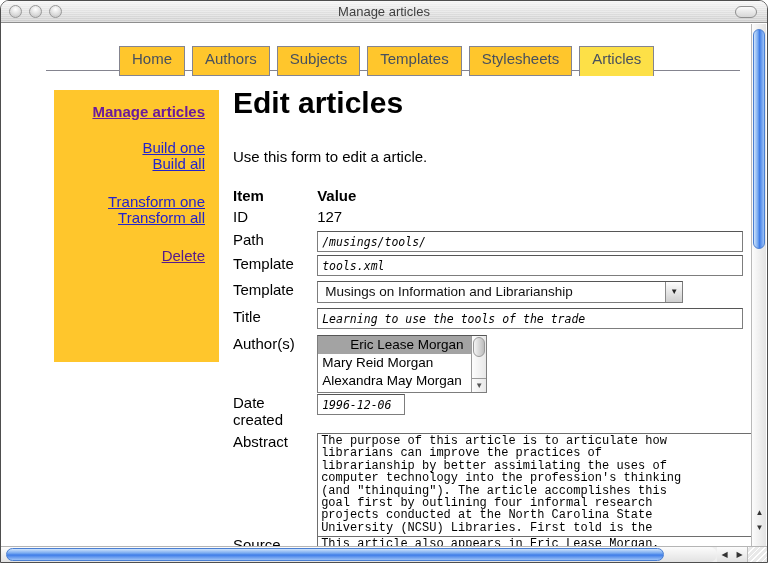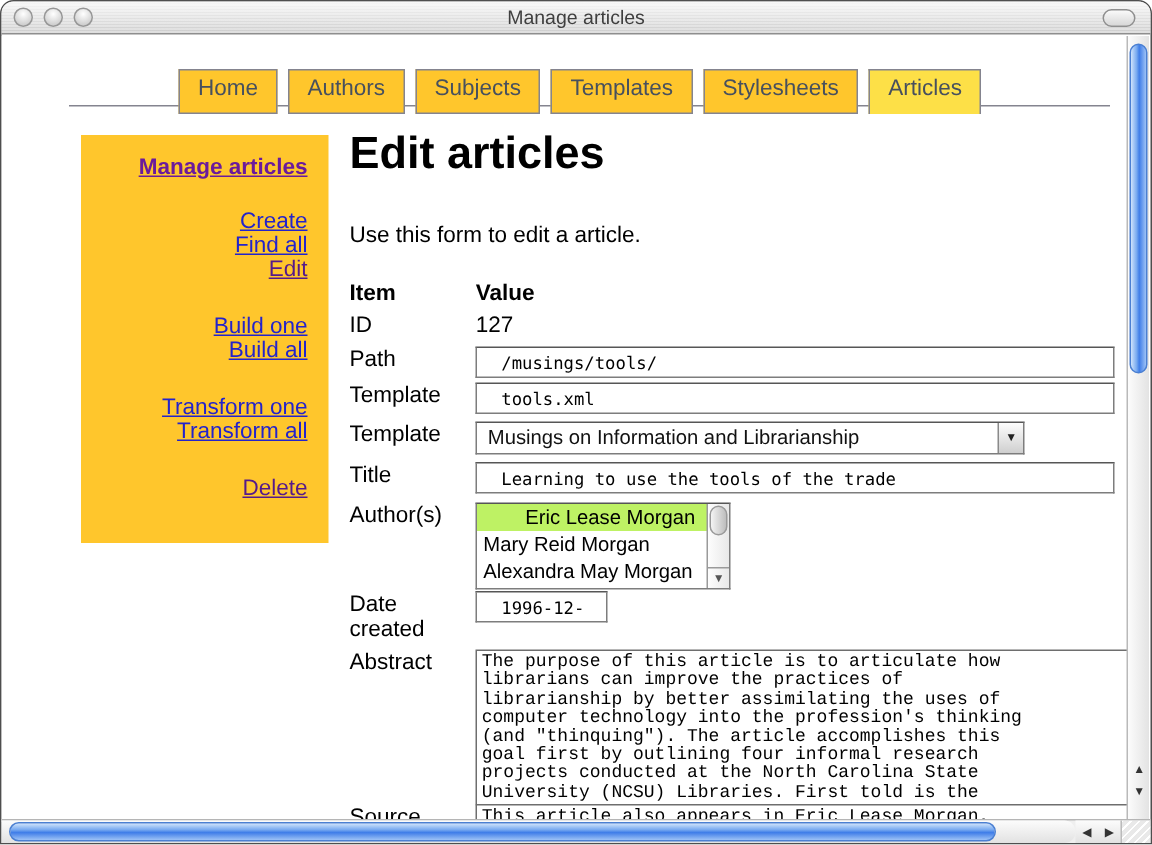--- a/index.html
+++ b/index.html
@@ -68,21 +68,21 @@
   .intro { position:absolute; top:124px; left:232px; font-size:15px; color:#000; }
 
   .row { position:absolute; left:232px; width:512px; font-size:15px; color:#000; }
   .lbl { display:inline-block; width:80px; vertical-align:top; line-height:17px; }
   .fld { display:inline-block; width:426px; vertical-align:top; }
   .hdr { font-weight:bold; }
 
   input.text {
     width:426px; height:21px; border:1px solid #7d7d7d; border-top-color:#565656;
     background:#fff; font-family:"DejaVu Sans Mono", monospace; font-size:11.5px;
-    padding:2px 16px; color:#000; border-radius:0;
+    padding:2px 4px; color:#000; border-radius:0;font-style:italic;
   }
   input.text.short { width:88px; }
 
   
   .select {
     position:relative; width:366px; height:22px; border:1px solid #7d7d7d; border-top-color:#565656;
     background:#fff; font-size:13.5px; line-height:20px; padding-left:7px; color:#111;
     white-space:nowrap; overflow:hidden;
   }
   .select-btn {
@@ -90,21 +90,21 @@
     border-left:1px solid #8a8a8a; background:linear-gradient(#fdfdfd,#cfcfcf);
     text-align:center; font-size:8px; line-height:20px; color:#222;
   }
 
   
   .listbox {
     position:relative; width:170px; height:58px; border:1px solid #7d7d7d; border-top-color:#565656;
     background:#fff; font-size:13.5px; overflow:hidden;
   }
   .listbox .opt { height:18px; line-height:18px; padding-left:4px; white-space:nowrap; }
-  .listbox .opt.selected { background:#bef264;padding-left:32px; }
+  .listbox .opt.selected { background:#a3a3a3;padding-left:32px; }
   .lb-scroll {
     position:absolute; top:0; right:0; width:15px; height:56px;
     border-left:1px solid #9a9a9a; background:linear-gradient(to right,#fdfdfd,#e8e8e8);
   }
   .lb-thumb {
     position:absolute; top:1px; left:1px; width:12px; height:20px; border-radius:7px;
     border:1px solid #9a9a9a; background:linear-gradient(to right,#f4f4f4,#bdbdbd);
   }
   .lb-down {
     position:absolute; bottom:0; left:0; width:14px; height:14px; border-top:1px solid #9a9a9a;
@@ -180,25 +180,20 @@
       <span class="tab">Home</span>
       <span class="tab">Authors</span>
       <span class="tab">Subjects</span>
       <span class="tab">Templates</span>
       <span class="tab">Stylesheets</span>
       <span class="tab active">Articles</span>
     </div>
 
     <div class="sidebar">
       <a href="#" class="side-title">Manage articles</a>
-      <div class="side-group">
-        <a href="#" class="lnk">Create</a>
-        <a href="#" class="lnk">Find all</a>
-        <a href="#" class="lnk visited">Edit</a>
-      </div>
       <div class="side-group">
         <a href="#" class="lnk">Build one</a>
         <a href="#" class="lnk">Build all</a>
       </div>
       <div class="side-group">
         <a href="#" class="lnk">Transform one</a>
         <a href="#" class="lnk">Transform all</a>
       </div>
       <div class="side-group">
         <a href="#" class="lnk visited">Delete</a>

